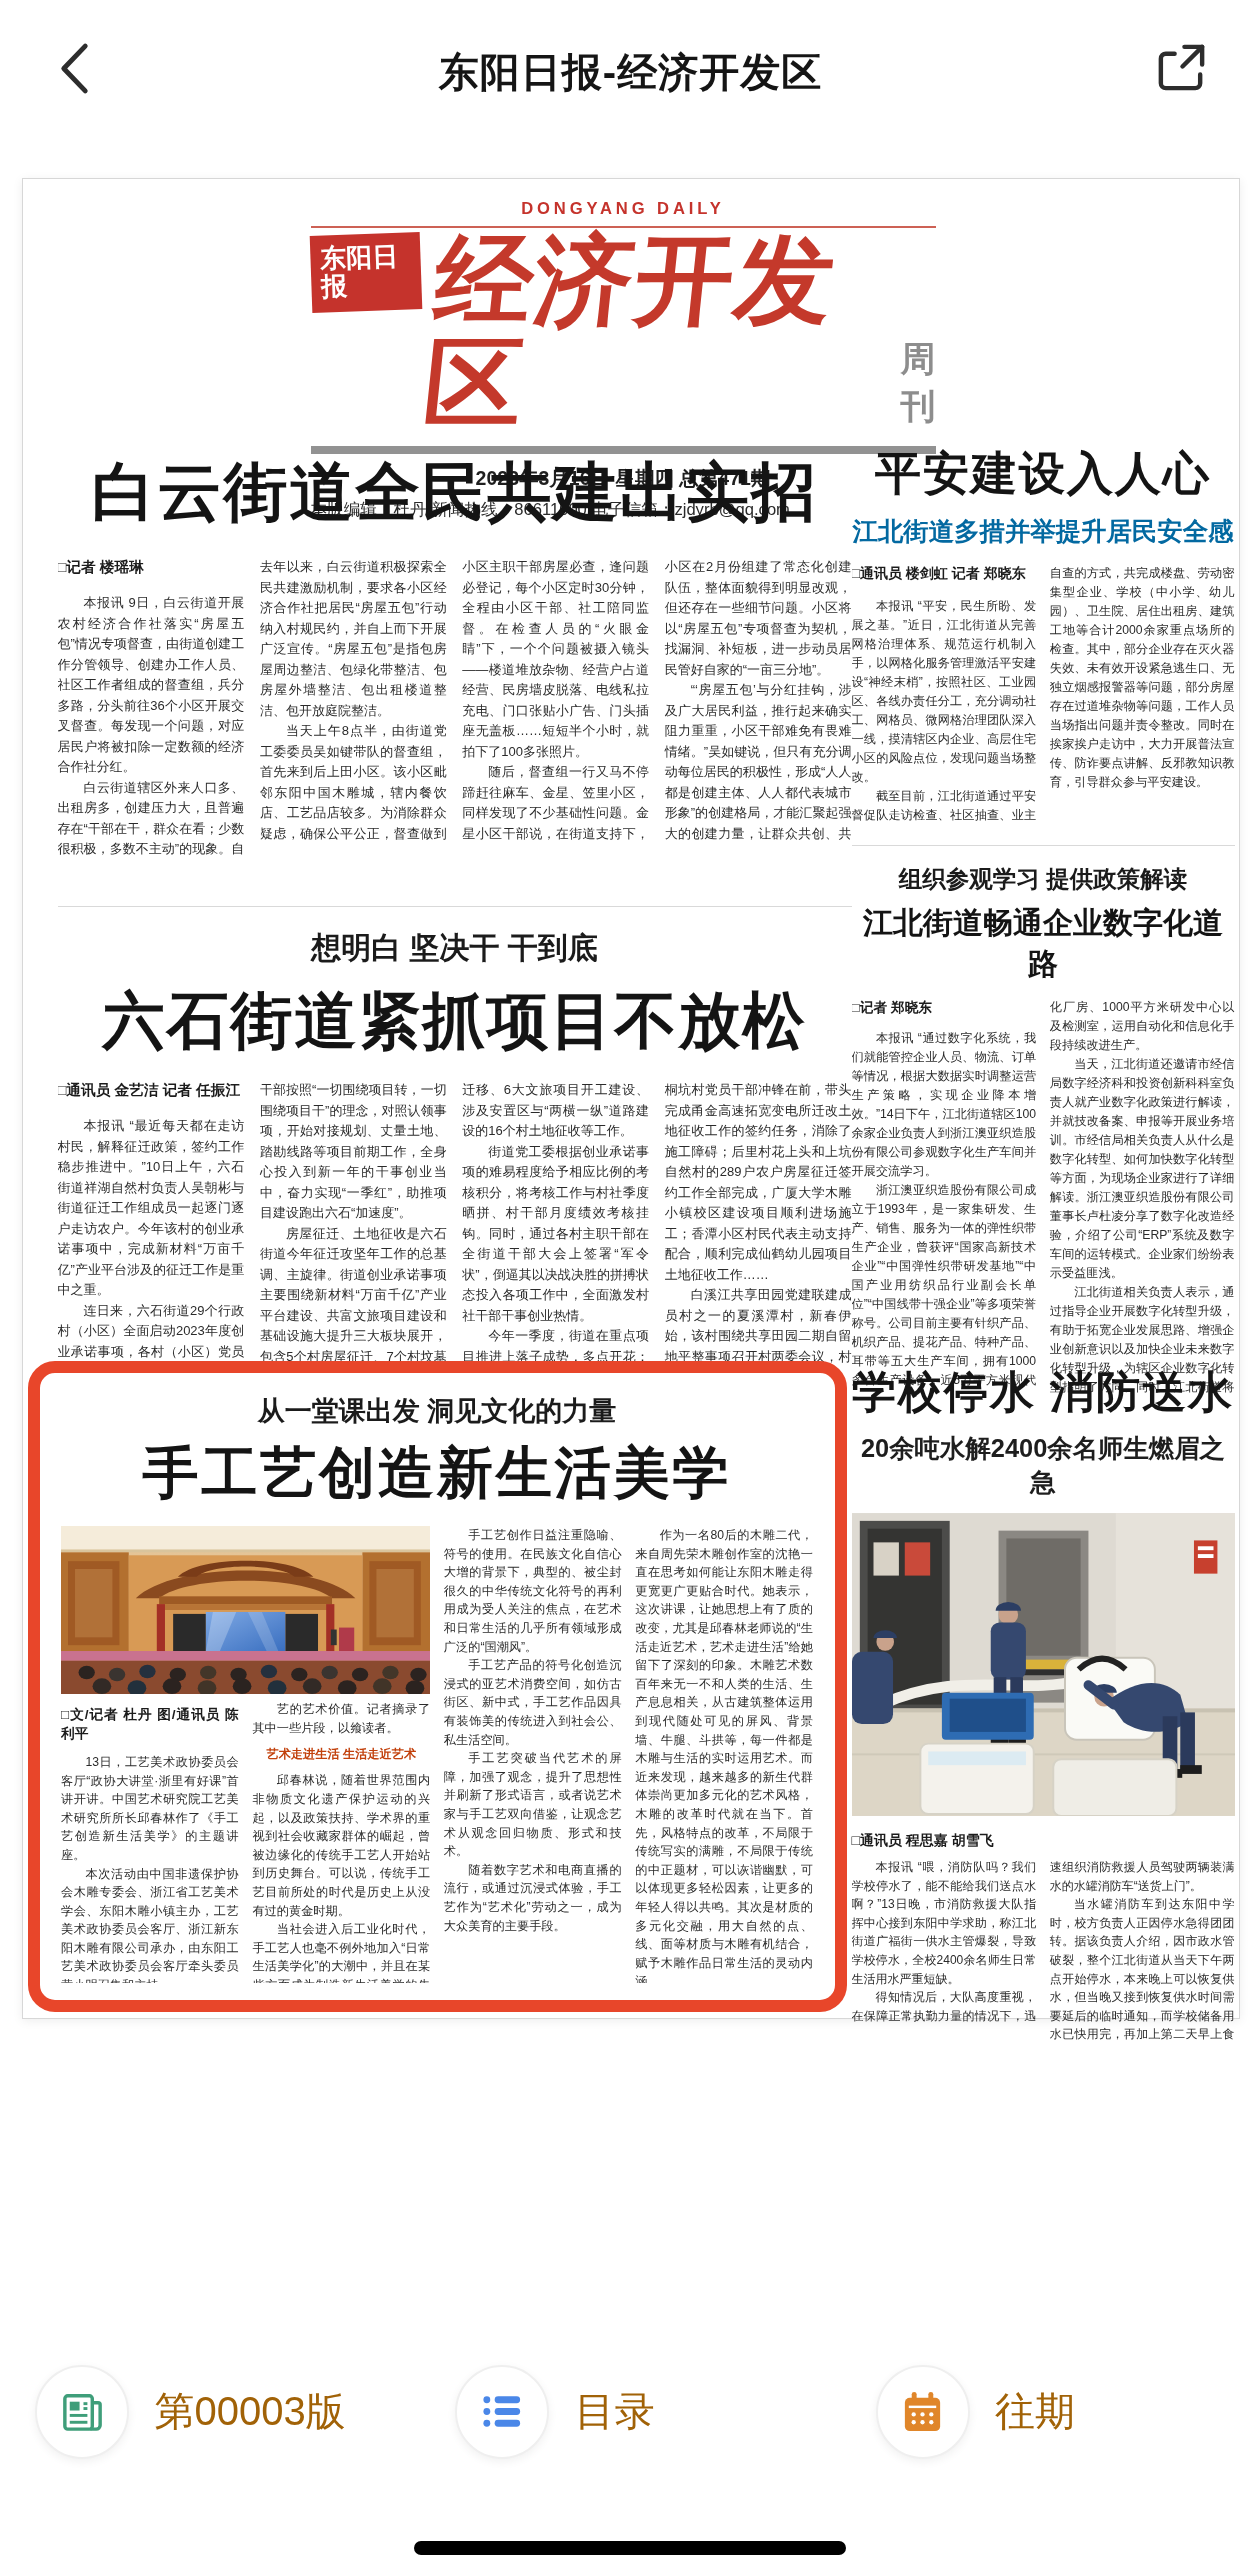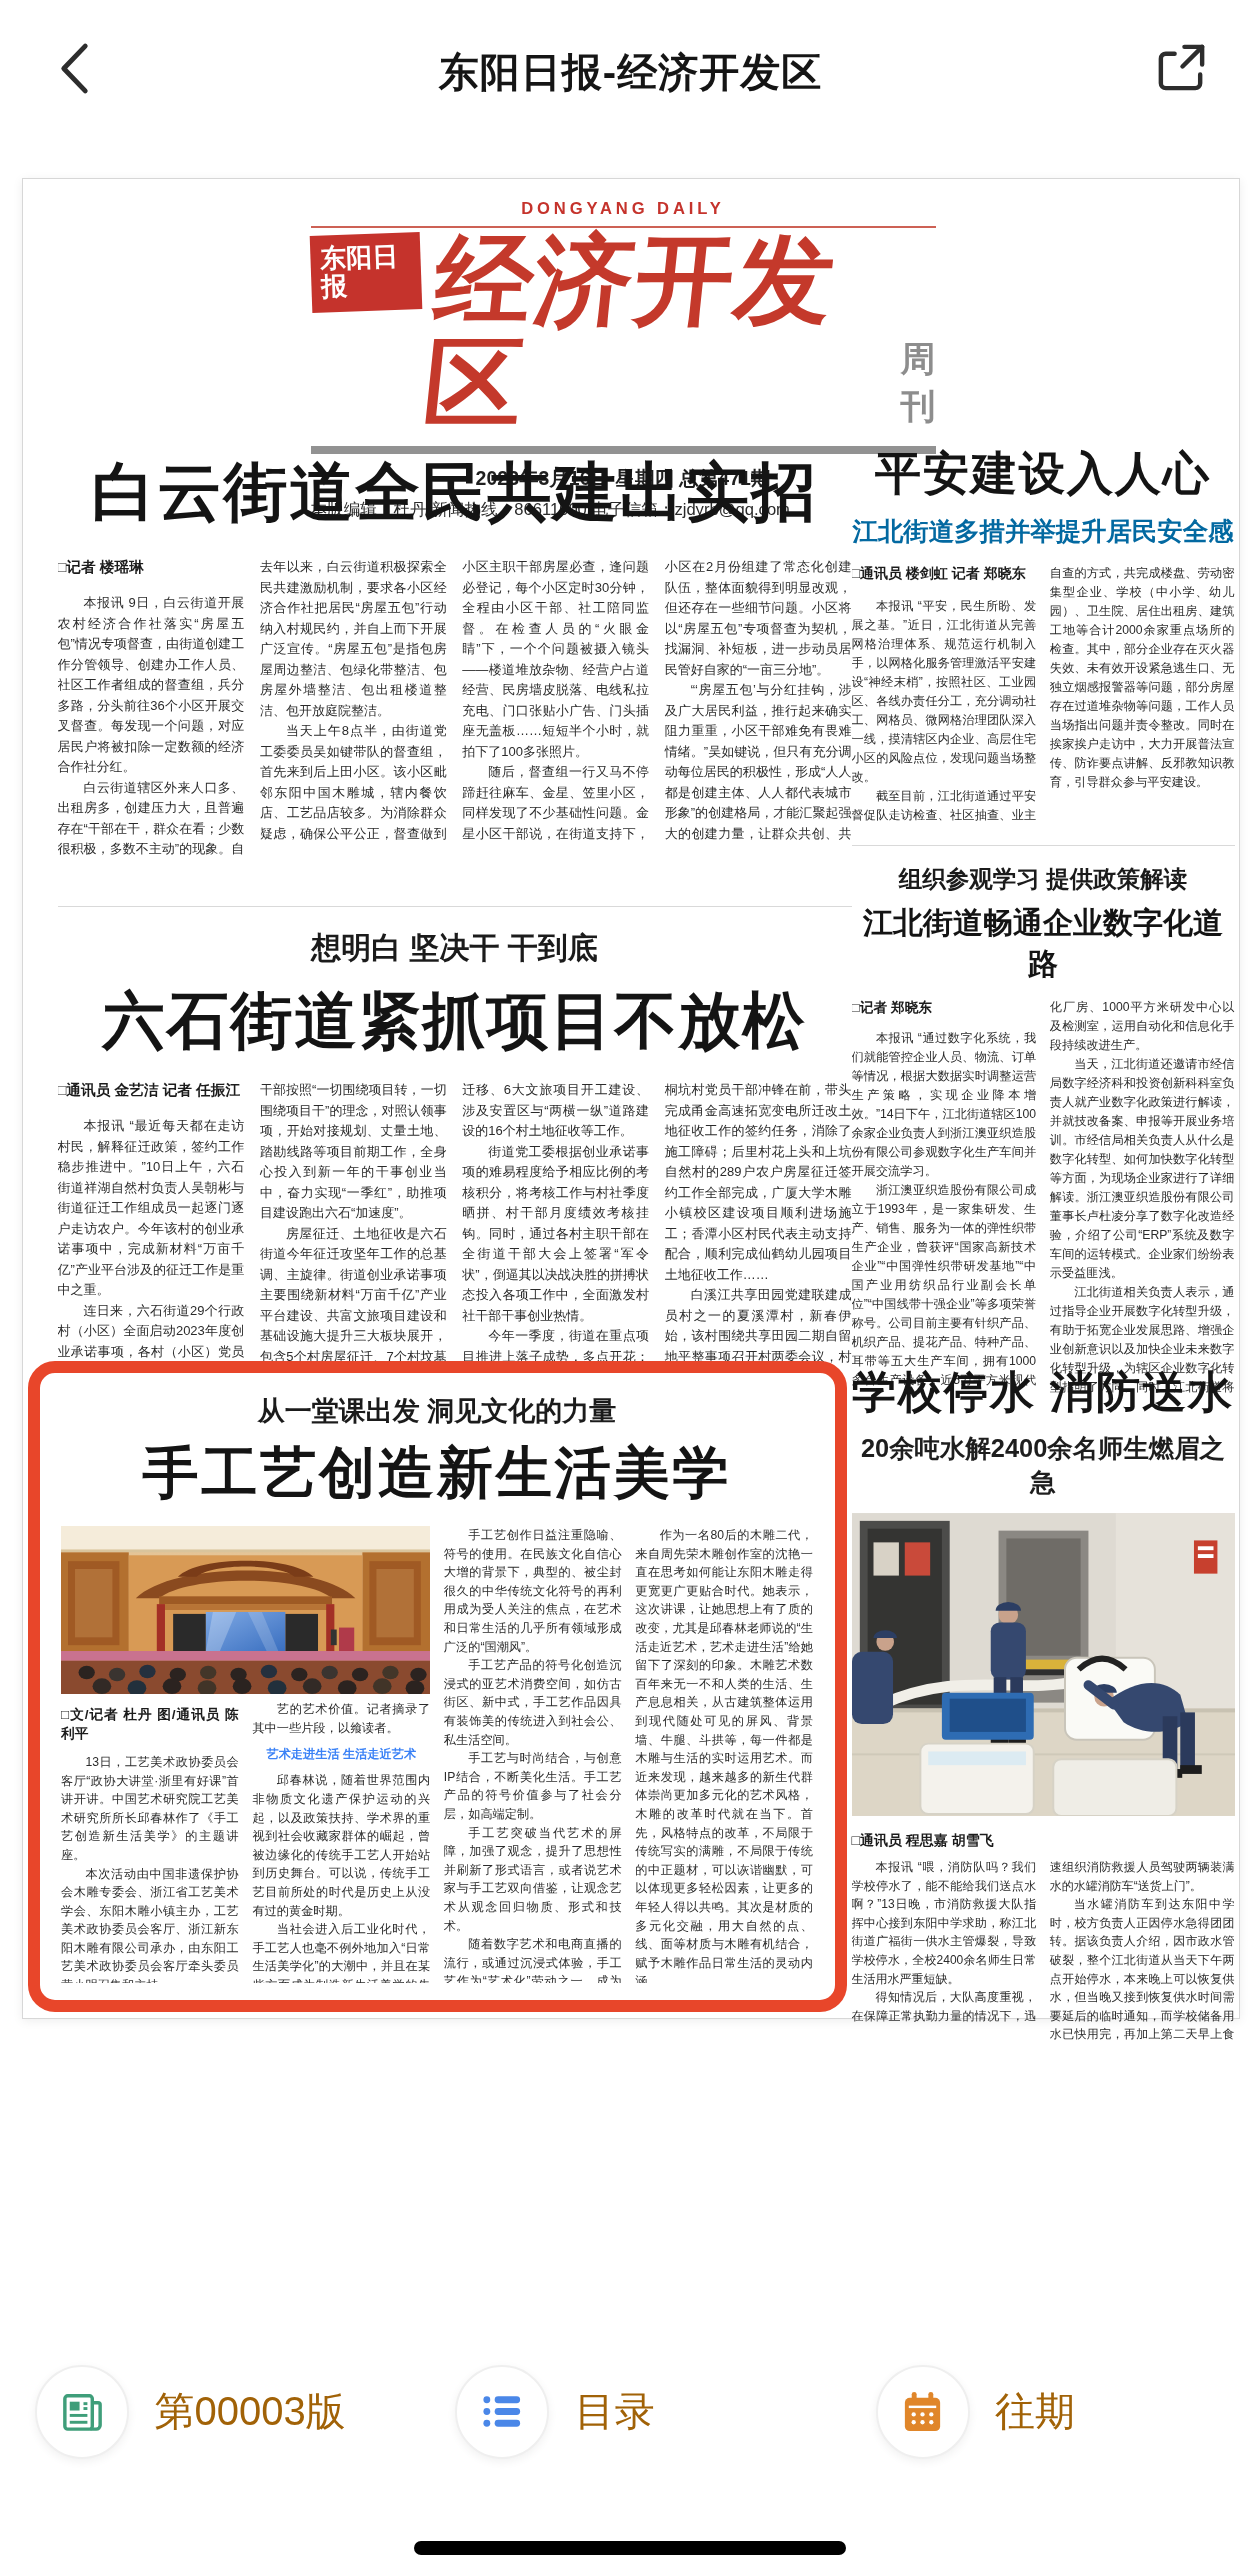--- a/index.html
+++ b/index.html
@@ -33,21 +33,21 @@
   .mast-bar { height:7.8px; background:#929292; margin-top:9.8px; }
   .mast-date { text-align:center; font-size:19.5px; font-weight:700; color:#1f1f1f; margin-top:11.7px; }
   .mast-info { text-align:left; font-size:16.6px; color:#2a2a2a; margin-top:6.8px; }
 
   
   .kicker { text-align:center; font-weight:600; color:#1b1b1b; }
   .headline { text-align:center; font-weight:800; color:#141414; }
   .byline { font-weight:700; color:#1c1c1c; }
   .cols { text-align:justify; color:#2b2b2b; overflow:hidden; }
   .cols p { text-indent:2em; }
-  .colsub { font-weight:700; text-align:center; text-indent:0 !important; margin:7.8px 0; color:#3b82f6; }
+  .colsub { font-weight:700; text-align:center; text-indent:0 !important; margin:7.8px 0; color:#c2410c; }
   .sep { position:absolute; height:1px; background:#d9d9d9; }
 
   
   .art1 { position:absolute; left:35px; top:258px; width:794px; }
   .art1 .kicker { font-size:30px; }
   .art1 .headline { font-size:64px; letter-spacing:2px; margin-top:11.7px; }
   .art1 .cols { margin-top:21.5px; height:305px; column-count:4; column-gap:15.6px;
     font-size:13px; line-height:20.5px; }
   .art1 .byline { font-size:14.7px; margin-bottom:15.6px; }
 
@@ -282,21 +282,20 @@
           <div class="colsub">艺术走进生活 生活走近艺术</div>
           <div>
               <p>邱春林说，随着世界范围内非物质文化遗产保护运动的兴起，以及政策扶持、学术界的重视到社会收藏家群体的崛起，曾被边缘化的传统手工艺人开始站到历史舞台。可以说，传统手工艺目前所处的时代是历史上从没有过的黄金时期。</p>
               <p>当社会进入后工业化时代，手工艺人也毫不例外地加入“日常生活美学化”的大潮中，并且在某些方面成为制造新生活美学的先锋。大到公共装置艺术、室内壁画，小到家具陈设、数字化影像，都赋有艺术美的感性形式。</p>
             </div>
         </div>
         <div class="a5c3 acell">
           <div>
               <p>手工艺创作日益注重隐喻、符号的使用。在民族文化自信心大增的背景下，典型的、被尘封很久的中华传统文化符号的再利用成为受人关注的焦点，在艺术和日常生活的几乎所有领域形成广泛的“国潮风”。</p>
               <p>手工艺产品的符号化创造沉浸式的亚艺术消费空间，如仿古街区、新中式，手工艺作品因具有装饰美的传统进入到社会公、私生活空间。</p>
-              <p>手工艺与时尚结合，与创意IP结合，不断美化生活。手工艺产品的符号价值参与了社会分层，如高端定制。</p>
               <p>手工艺突破当代艺术的屏障，加强了观念，提升了思想性并刷新了形式语言，或者说艺术家与手工艺双向借鉴，让观念艺术从观念回归物质、形式和技术。</p>
               <p>随着数字艺术和电商直播的流行，或通过沉浸式体验，手工艺作为“艺术化”劳动之一，成为大众美育的主要手段。</p>
             </div>
 
         </div>
         <div class="a5c4 acell">
           <div>
               <p>作为一名80后的木雕二代，来自周先荣木雕创作室的沈艳一直在思考如何能让东阳木雕走得更宽更广更贴合时代。她表示，这次讲课，让她思想上有了质的改变，尤其是邱春林老师说的“生活走近艺术，艺术走进生活”给她留下了深刻的印象。木雕艺术数百年来无一不和人类的生活、生产息息相关，从古建筑整体运用到现代随处可见的屏风、背景墙、牛腿、斗拱等，每一件都是木雕与生活的实时运用艺术。而近来发现，越来越多的新生代群体崇尚更加多元化的艺术风格，木雕的改革时代就在当下。首先，风格特点的改革，不局限于传统写实的满雕，不局限于传统的中正题材，可以诙谐幽默，可以体现更多轻松因素，让更多的年轻人得以共鸣。其次是材质的多元化交融，用大自然的点、线、面等材质与木雕有机结合，赋予木雕作品日常生活的灵动内涵。</p>
             </div>
         </div>

